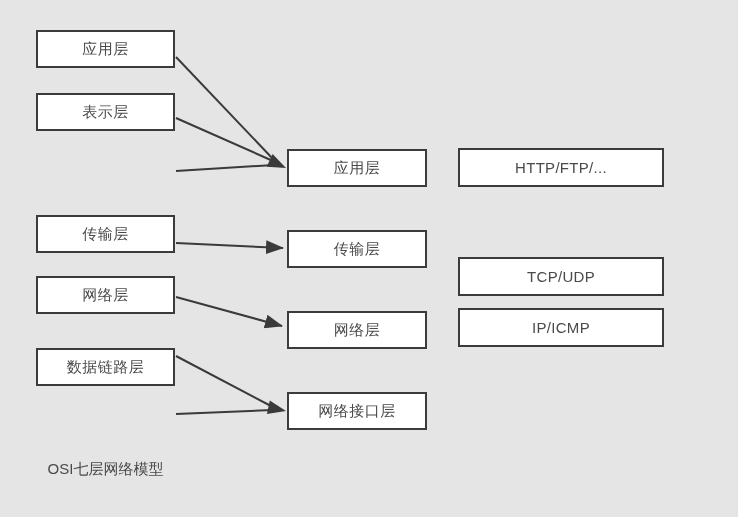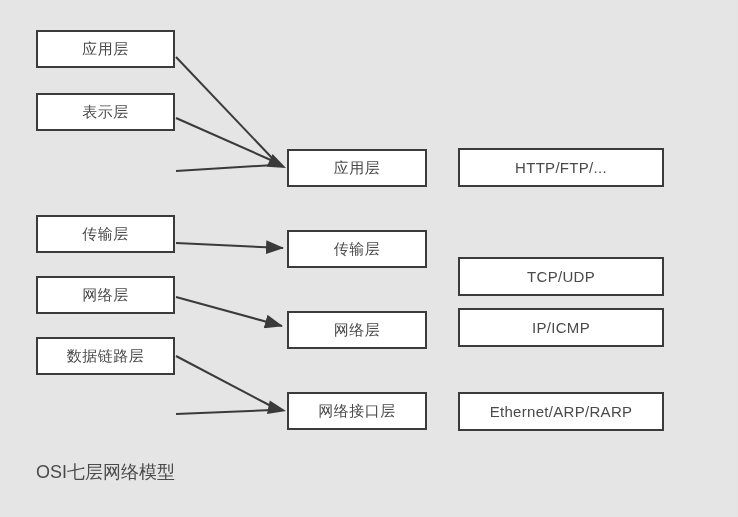--- a/index.html
+++ b/index.html
@@ -27,21 +27,21 @@
     color: #4a4a4a;
     letter-spacing: 0.5px;
     z-index: 2;
   }
   .proto {
     border-width: 2px;
     letter-spacing: 0.3px;
   }
   .caption {
     position: absolute;
-    font-size: 18px;
+    font-size: 15px;
     color: #4a4a4a;
     white-space: nowrap;
     z-index: 2;
   }
   .caption.centered {
     text-align: center;
   }
   #arrows {
     position: absolute;
     left: 0;
@@ -58,21 +58,21 @@
     z-index: 3;
   }
 
   
   .osi { left: 36px; width: 139px; height: 38px; }
   #osi-0 { top: 30px; }
   #osi-1 { top: 93px; }
   #osi-2 { top: 153px; }
   #osi-3 { top: 215px; }
   #osi-4 { top: 276px; }
-  #osi-5 { top: 337px; }
+  #osi-5 { top: 348px; }
   #osi-6 { top: 398px; }
 
   
   .tcp { left: 287px; width: 140px; height: 38px; }
   #tcp-0 { top: 149px; }
   #tcp-1 { top: 230px; }
   #tcp-2 { top: 311px; }
   #tcp-3 { top: 392px; text-align: center; }
 
   
@@ -120,18 +120,17 @@
   <div class="box osi" id="osi-5">数据链路层</div>
 
   <div class="box tcp" id="tcp-0">应用层</div>
   <div class="box tcp" id="tcp-1">传输层</div>
   <div class="box tcp" id="tcp-2">网络层</div>
   <div class="box tcp" id="tcp-3">网络接口层</div>
 
   <div class="box proto" id="proto-0">HTTP/FTP/...</div>
   <div class="box proto" id="proto-1">TCP/UDP</div>
   <div class="box proto" id="proto-2">IP/ICMP</div>
-  <div class="box proto" id="proto-3">Ethernet/ARP/RARP</div>
 
   <div class="caption centered" id="osi-caption">OSI七层网络模型</div>
 
   <div id="pane-edge"></div>
 </div>
 
 </body></html>

